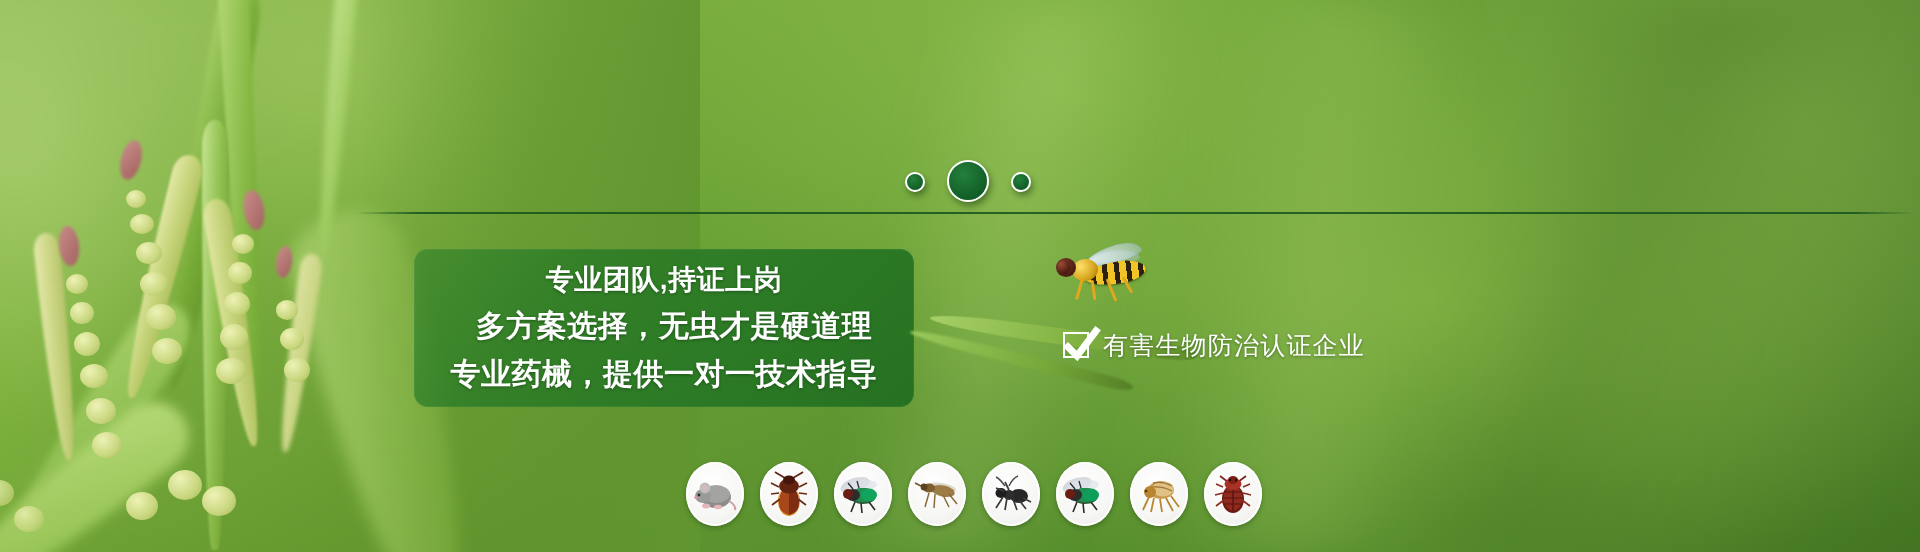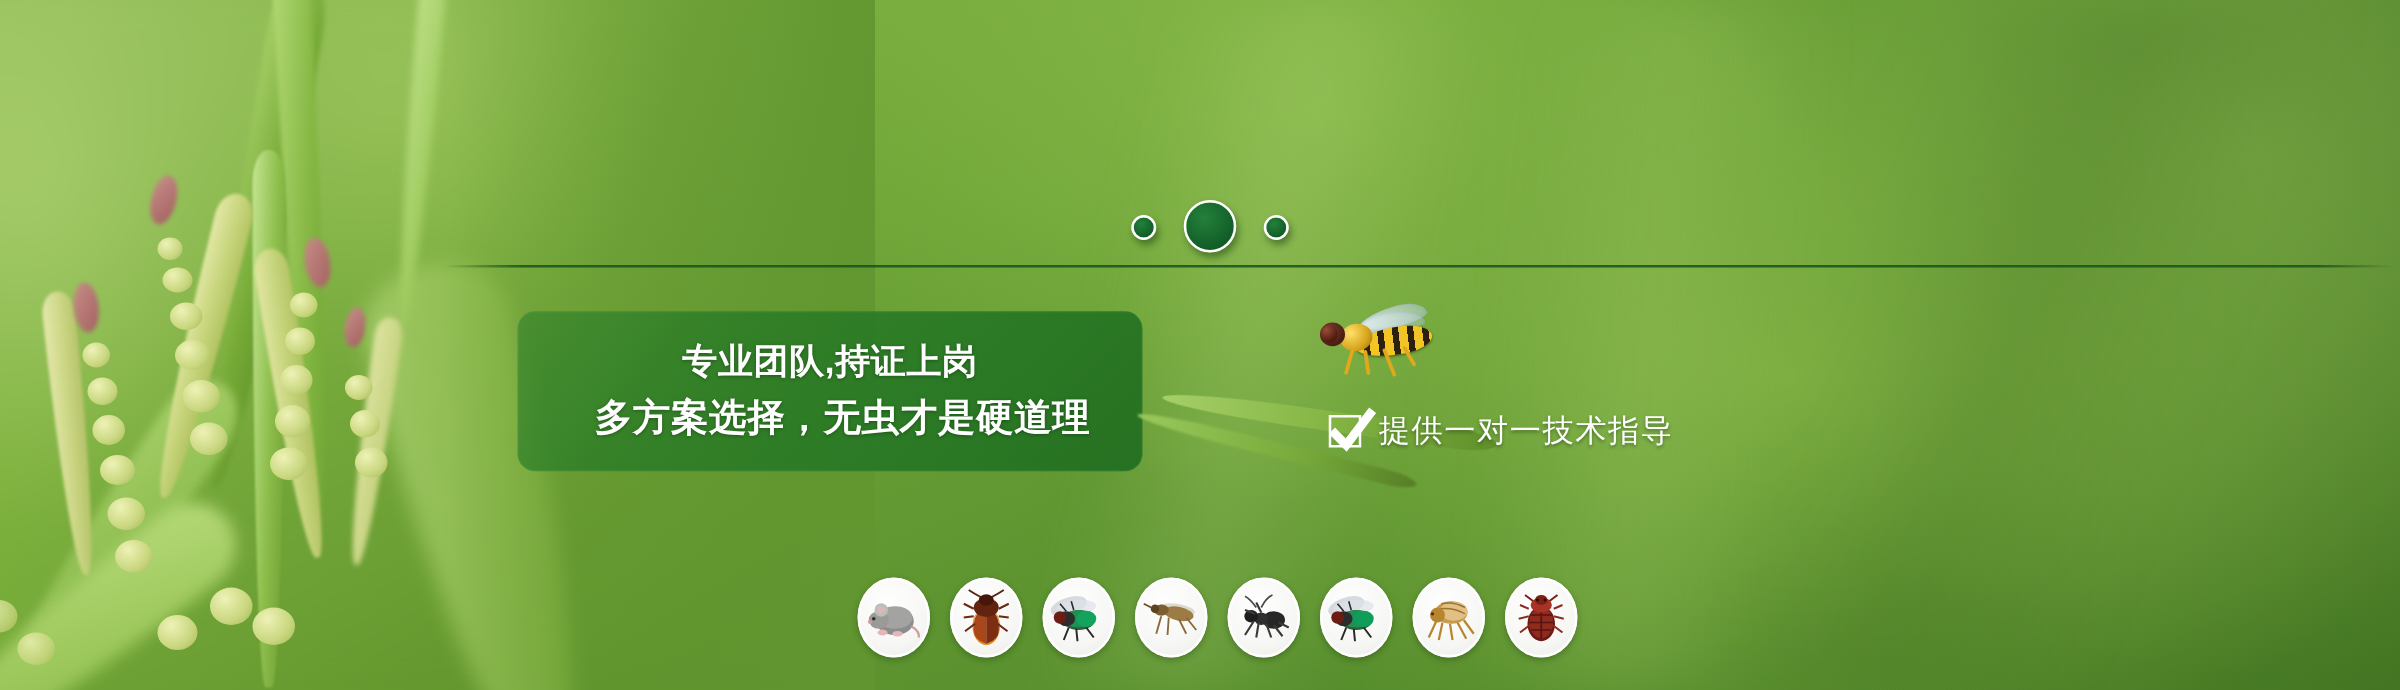--- a/index.html
+++ b/index.html
@@ -165,21 +165,21 @@
     border:2px solid #ffffff;
     box-shadow:2px 4px 6px rgba(16,48,8,.45);
   }
   .dot.d1{ left:0;    top:14px; width:20px; height:20px; }
   .dot.d2{ left:42px; top:2px;  width:42px; height:42px; }
   .dot.d3{ left:106px;top:14px; width:20px; height:20px; }
 
   
   .panel{
     position:absolute; left:414px; top:249px;
-    width:500px; height:128px;
+    width:500px; height:158px;
     border-radius:14px;
     background:linear-gradient(125deg, rgba(49,130,43,.62) 0%, rgba(42,123,38,.82) 28%, rgba(38,119,36,.90) 60%, rgba(33,110,32,.93) 100%);
     box-shadow:inset 0 0 0 1px rgba(255,255,255,.05);
     display:flex;
     flex-direction:column;
     justify-content:center;
     gap:10px;
     padding:10px 0;
   }
   .panel-line{
@@ -375,20 +375,21 @@
 
   <div class="dots">
     <span class="dot d1"></span>
     <span class="dot d2"></span>
     <span class="dot d3"></span>
   </div>
 
   <div class="panel">
     <div class="panel-line l1">专业团队,持证上岗</div>
     <div class="panel-line l2">多方案选择，无虫才是硬道理</div>
+    <div class="panel-line l3">专业药械，提供一对一技术指导</div>
   </div>
 
   <div class="leaf-stem">
     <div class="lf a"></div>
     <div class="lf b"></div>
   </div>
   <div class="fly">
     <span class="fly-wing w1"></span>
     <span class="fly-wing w2"></span>
     <span class="fly-body"></span>
@@ -403,21 +404,21 @@
 
   <div class="checklist">
 
 
     <div class="check-row">
       <span class="check-box">
         <svg width="40" height="40" viewBox="0 0 40 40" aria-hidden="true">
           <path d="M7 22 L16 31 L35 6" fill="none" stroke="#ffffff" stroke-width="7" stroke-linecap="square" stroke-linejoin="miter"></path>
         </svg>
       </span>
-      <span class="check-text">提供一对一技术指导</span>
+      <span class="check-text">有害生物防治认证企业</span>
     </div>
 
   </div>
 
   <div class="pest-row">
 
     <div class="pest" title="mouse">
       <svg width="46" height="36" viewBox="0 0 46 36" aria-hidden="true">
         <ellipse cx="24" cy="21" rx="15" ry="11" fill="#8c8c8c"></ellipse>
         <ellipse cx="24" cy="18" rx="14" ry="9" fill="#a3a3a1"></ellipse>

